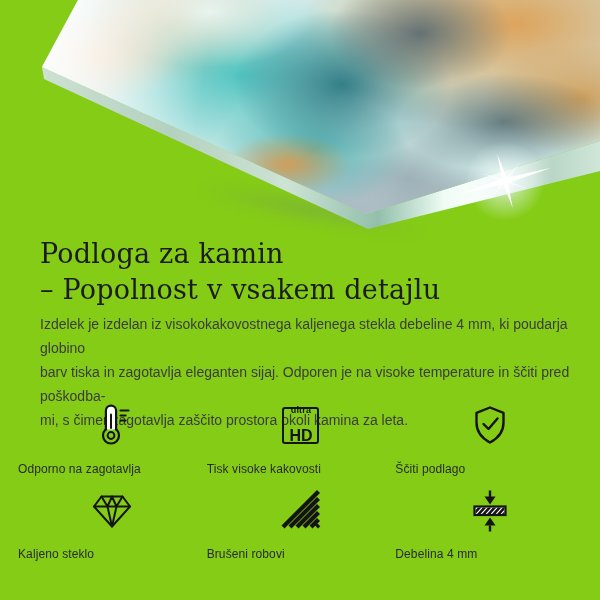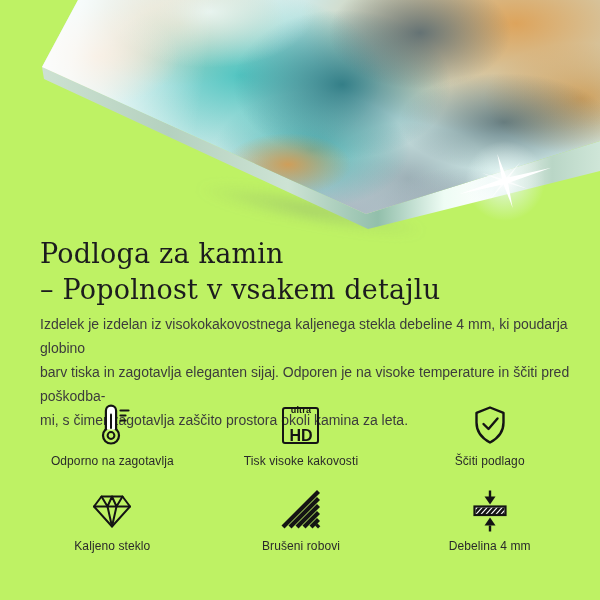--- a/index.html
+++ b/index.html
@@ -1,17 +1,17 @@
 <!DOCTYPE html>
 <html><head>
 <meta charset="utf-8">
 <style>
   html,body{margin:0;padding:0;background:#fff;}
   .canvas{
-    position:relative;width:600px;height:600px;background:#bef264;overflow:hidden;
+    position:relative;width:600px;height:600px;background:#84cc16;overflow:hidden;
     font-family:"Liberation Sans","DejaVu Sans",sans-serif;
   }
   
   .hero{position:absolute;left:0;top:0;width:600px;height:235px;}
   .shadow-a{position:absolute;left:168px;top:194px;width:286px;height:32px;
     background:radial-gradient(closest-side,rgba(108,124,118,0.30),rgba(108,124,118,0) 82%);
     filter:blur(6px);transform:rotate(11deg);}
   .shadow-b{position:absolute;left:428px;top:148px;width:196px;height:28px;
     background:radial-gradient(closest-side,rgba(108,124,118,0.22),rgba(108,124,118,0) 82%);
     filter:blur(6px);transform:rotate(-17deg);}
@@ -44,21 +44,21 @@
   
   .prelines{white-space:pre-line;}
   .page-title{position:absolute;left:40px;top:236px;margin:0;
     font-family:"DejaVu Serif","Liberation Serif",serif;font-weight:400;
     font-size:27px;line-height:36px;color:#1c1c1e;letter-spacing:0.2px;}
   .page-desc{position:absolute;left:40px;top:312px;width:530px;margin:0;
     font-size:14px;line-height:24px;color:#3c3c3c;}
   
   .features{position:absolute;left:18px;top:397px;width:566px;
     display:grid;grid-template-columns:repeat(3,1fr);grid-template-rows:85px 85px;}
-  .feature{display:flex;flex-direction:column;align-items:center;padding-top:4px;}
+  .feature{display:flex;flex-direction:column;padding-top:4px;gap:8px;}
   .icon-area{height:48px;display:flex;align-items:center;justify-content:center;}
   .feature-label{margin-top:5px;font-size:12px;color:#2a2a2a;letter-spacing:0.1px;}
   .uhd-box{width:33px;height:33px;border:2.5px solid #141414;border-radius:3px;
     display:flex;flex-direction:column;align-items:center;justify-content:center;
     color:#141414;font-weight:700;line-height:1;}
   .uhd-top{font-size:9px;letter-spacing:0.2px;}
   .uhd-bottom{font-size:16px;font-weight:800;margin-top:13px;}
   svg.icon{display:block;}
 </style>
 </head>

